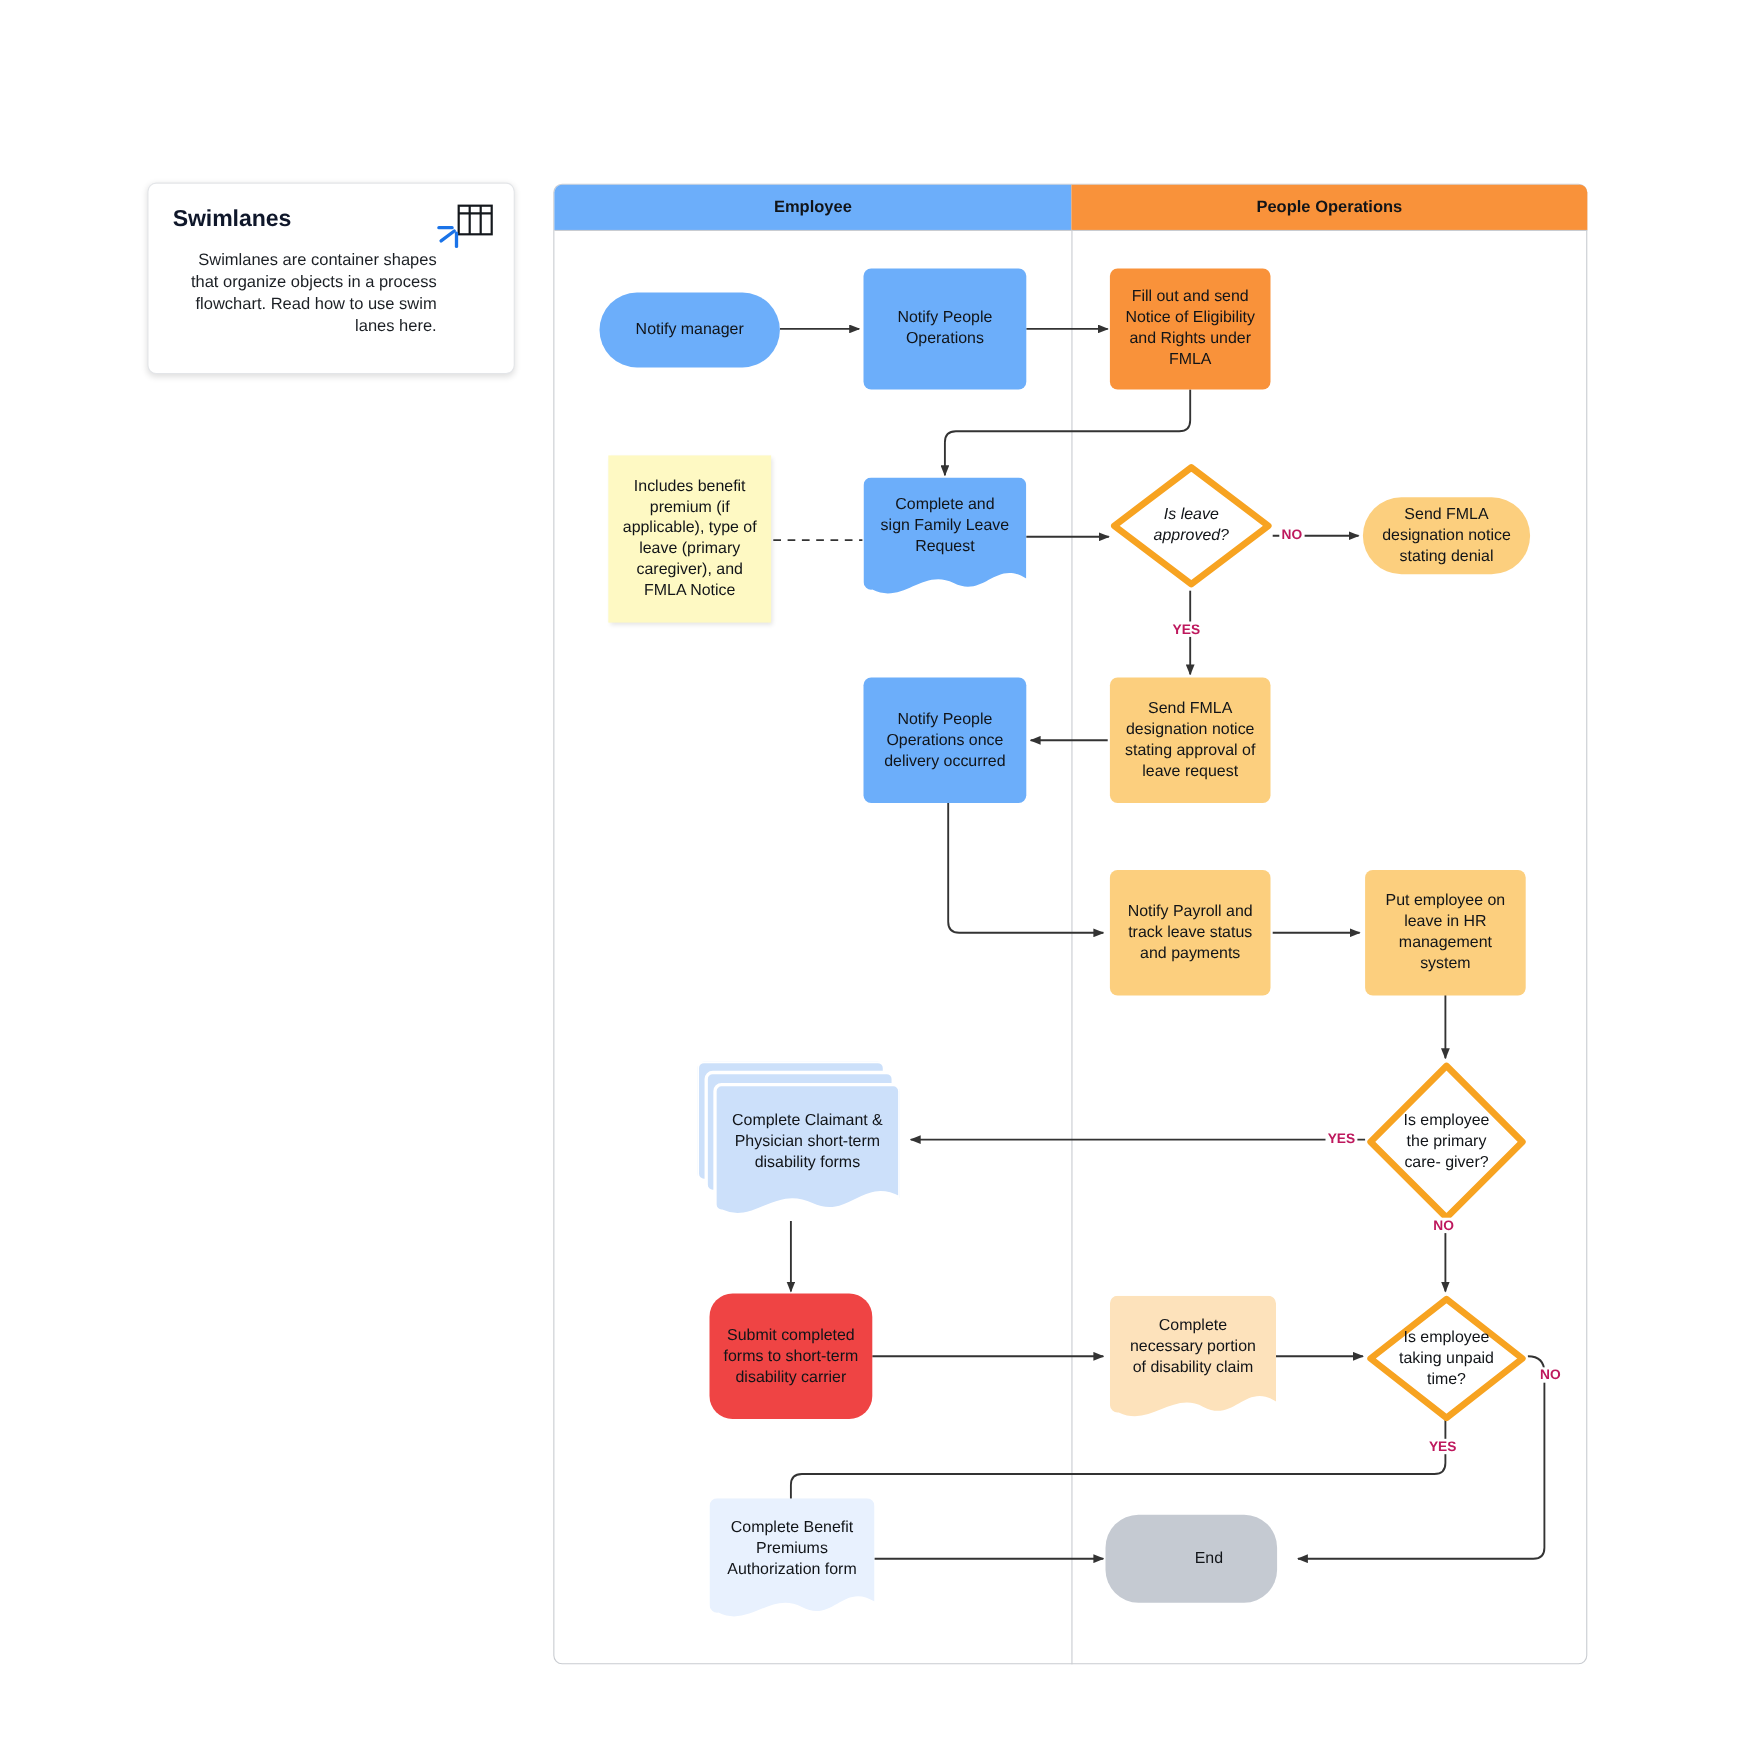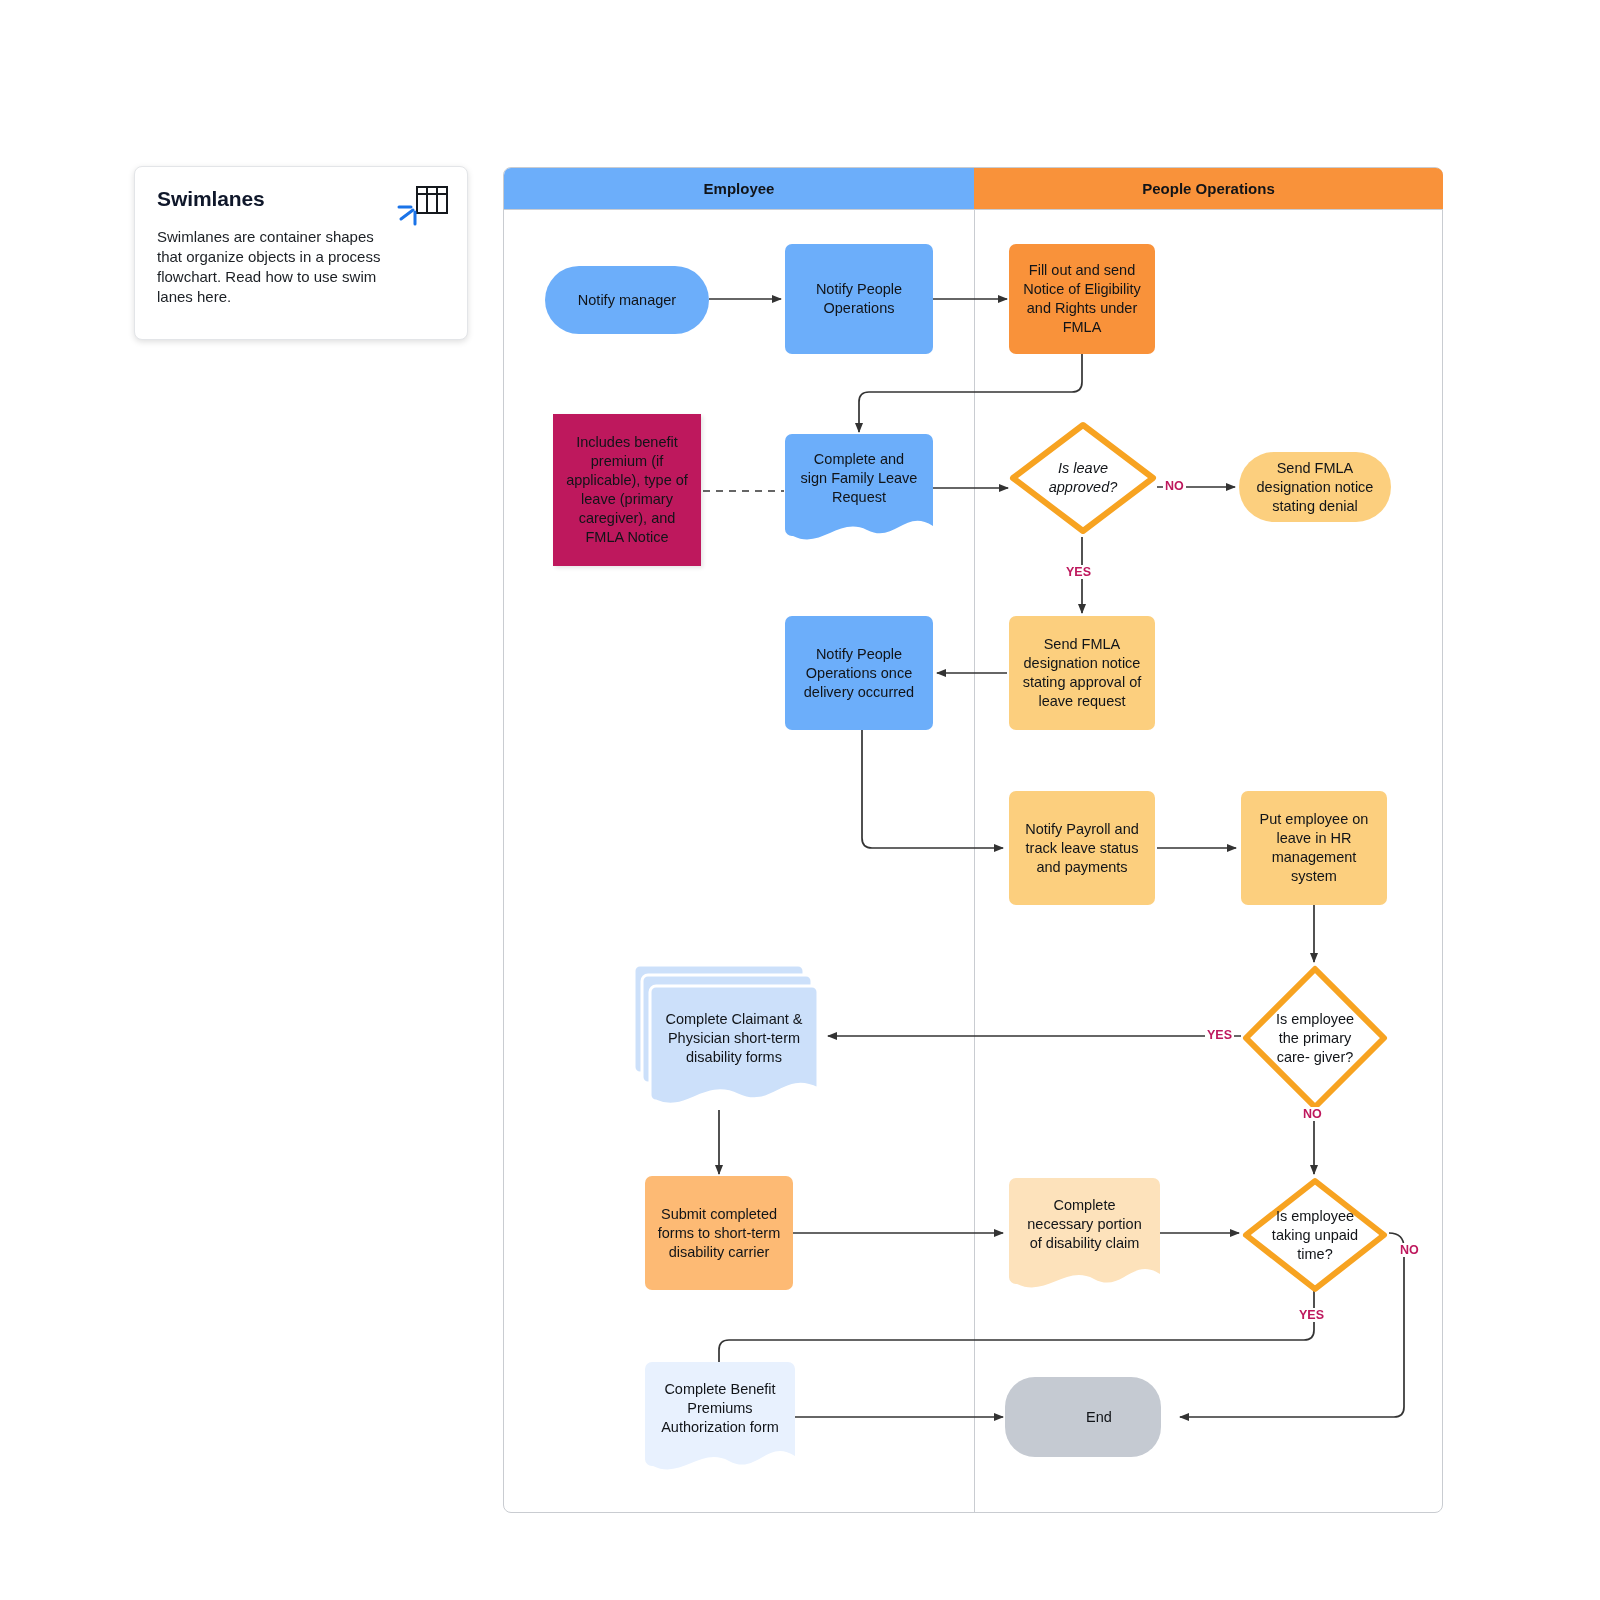--- a/index.html
+++ b/index.html
@@ -39,20 +39,21 @@
     letter-spacing: -0.1px;
   }
   #info-body {
     position: absolute;
     left: 22px;
     top: 60px;
     width: 240px;
     font-size: 15px;
     line-height: 20px;
     color: #1b1f24;
+    text-align: right;
   }
   #info-icon {
     position: absolute;
     right: 18px;
     top: 18px;
     width: 52px;
     height: 48px;
   }
 
   
@@ -125,21 +126,21 @@
     text-align: center;
     font-size: 14.5px;
     line-height: 19px;
     color: #111418;
     padding: 4px 8px;
   }
   .n-rect   { border-radius: 7px; }
   .n-stadium{ border-radius: 40px; }
 
   .fill-blue        { background: #6CAEFA; }
-  .fill-blue-light  { background: #fdba74; }
+  .fill-blue-light  { background: #ef4444; border-radius: 21px; }
   .fill-orange      { background: #F9923A; }
   .fill-amber       { background: #FCCF7E; }
   .fill-gray        { background: #C5CAD2; padding-left: 40px; }
 
   
   .doc-wrap { position: absolute; }
   .doc-wrap .doc-svg { position: absolute; left:0; top:0; }
   .doc-wrap .doc-label {
     position: absolute;
     left: 0; top: 0;
@@ -171,21 +172,21 @@
     padding: 0 30px;
   }
 
   
   #note-box {
     position: absolute;
     left: 553px;
     top: 414px;
     width: 148px;
     height: 152px;
-    background: #be185d;
+    background: #fef9c3;
     box-shadow: 2px 2px 4px rgba(0,0,0,0.10);
     display: flex;
     align-items: center;
     justify-content: flex-start;
     text-align: center;
     font-size: 14.5px;
     line-height: 19px;
     color: #111418;
     padding: 0 8px;
     box-sizing: border-box;

